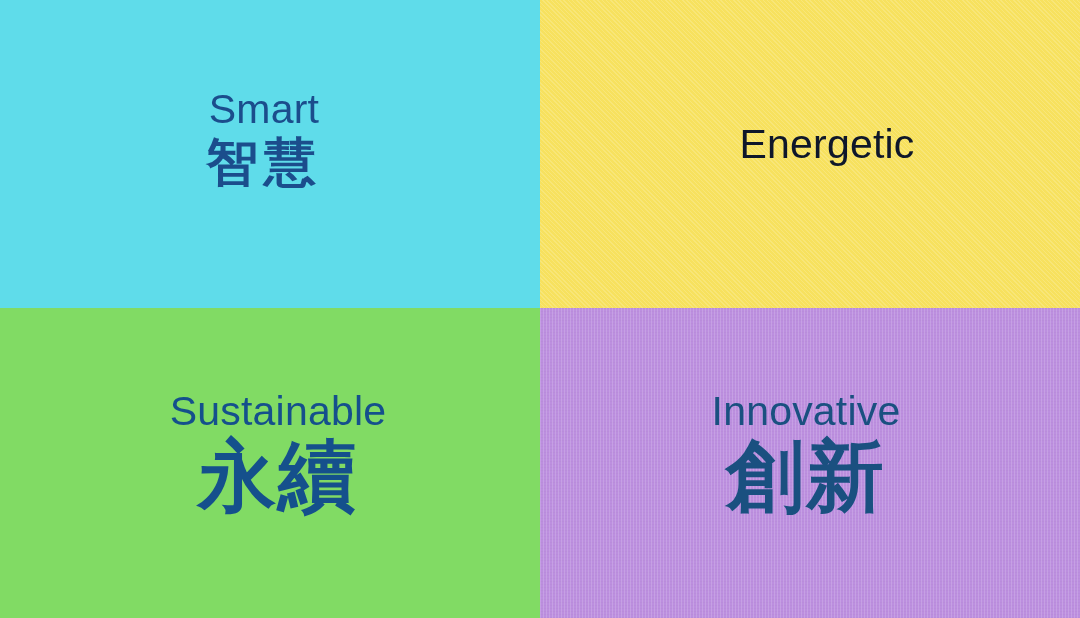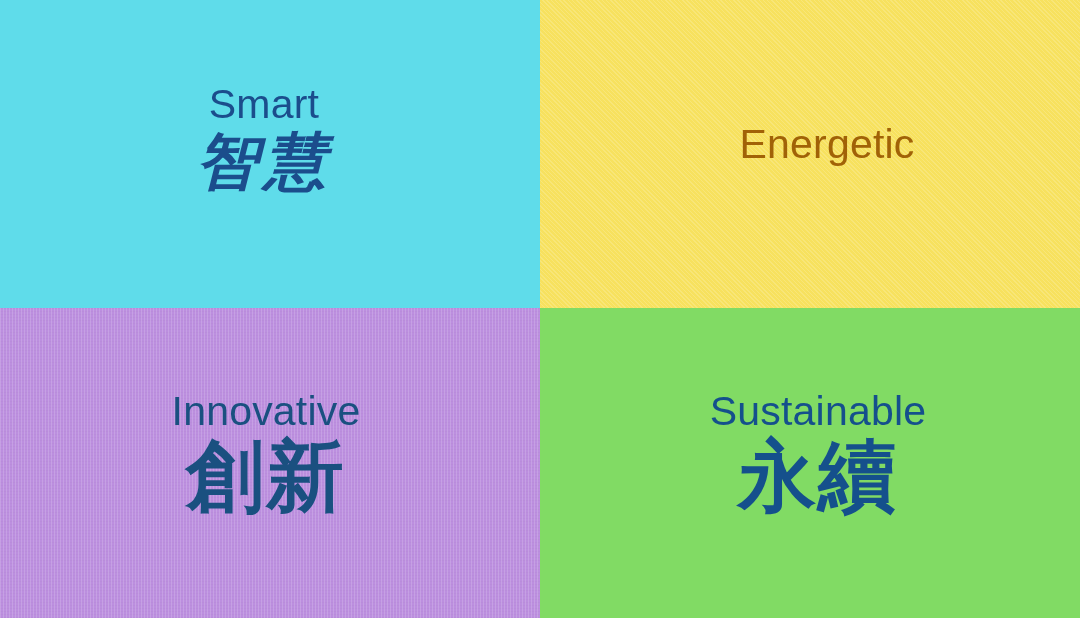--- a/index.html
+++ b/index.html
@@ -86,21 +86,21 @@
     white-space: nowrap;
     margin-top: 6px;
   }
 
   
 
   
   #q-smart .label-stack {
     transform: translate(-6px, -16px);
   }
-  #q-smart .label-zh { font-size: 62px; letter-spacing: 6px; font-style: italic; }
+  #q-smart .label-zh { font-size: 52px; letter-spacing: 6px; }
 
   
   #q-energetic .label-stack {
     transform: translate(17px, -10px);
   }
   #q-energetic .label-zh { font-size: 80px; letter-spacing: 1px; margin-top: 4px; }
 
   
   #q-innovative .label-stack {
     transform: translate(-4px, -10px);
@@ -119,36 +119,36 @@
 <div id="poster">
 
   <div class="quadrant" id="q-smart" style="background-color: rgb(95, 220, 234); color: rgb(27, 77, 140);">
     <div class="texture"></div>
     <div class="label-stack">
       <div class="label-en">Smart</div>
       <div class="label-zh">智慧</div>
     </div>
   </div>
 
-  <div class="quadrant dither-diag" id="q-energetic" style="background-color: rgb(247, 225, 94); color: #a16207;">
+  <div class="quadrant dither-diag" id="q-energetic" style="background-color: rgb(247, 225, 94); color: #0f172a;">
     <div class="texture"></div>
     <div class="label-stack">
       <div class="label-en">Energetic</div>
+    </div>
+  </div>
+
+  <div class="quadrant" id="q-sustainable" style="background-color: rgb(129, 219, 100); color: rgb(21, 80, 140);">
+    <div class="texture"></div>
+    <div class="label-stack">
+      <div class="label-en">Sustainable</div>
+      <div class="label-zh">永續</div>
     </div>
   </div>
 
   <div class="quadrant dither-vert" id="q-innovative" style="background-color: rgb(188, 143, 223); color: rgb(26, 80, 128);">
     <div class="texture"></div>
     <div class="label-stack">
       <div class="label-en">Innovative</div>
       <div class="label-zh">創新</div>
     </div>
   </div>
 
-  <div class="quadrant" id="q-sustainable" style="background-color: rgb(129, 219, 100); color: rgb(21, 80, 140);">
-    <div class="texture"></div>
-    <div class="label-stack">
-      <div class="label-en">Sustainable</div>
-      <div class="label-zh">永續</div>
-    </div>
-  </div>
-
 </div>
 
 </body></html>

